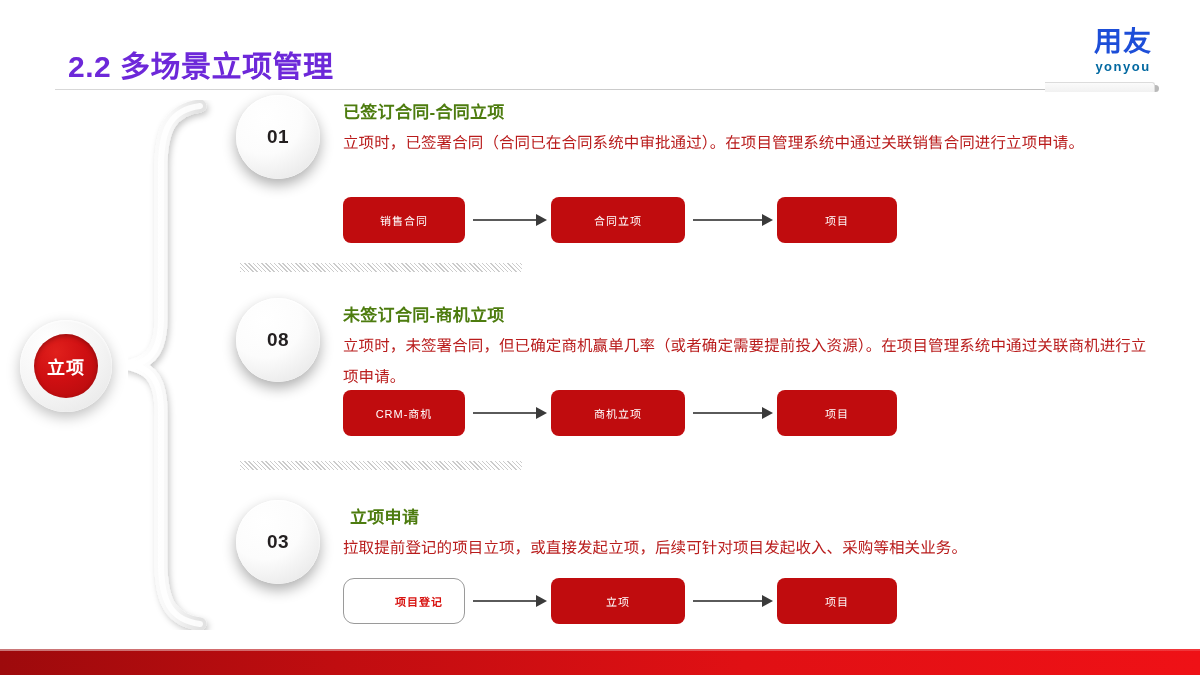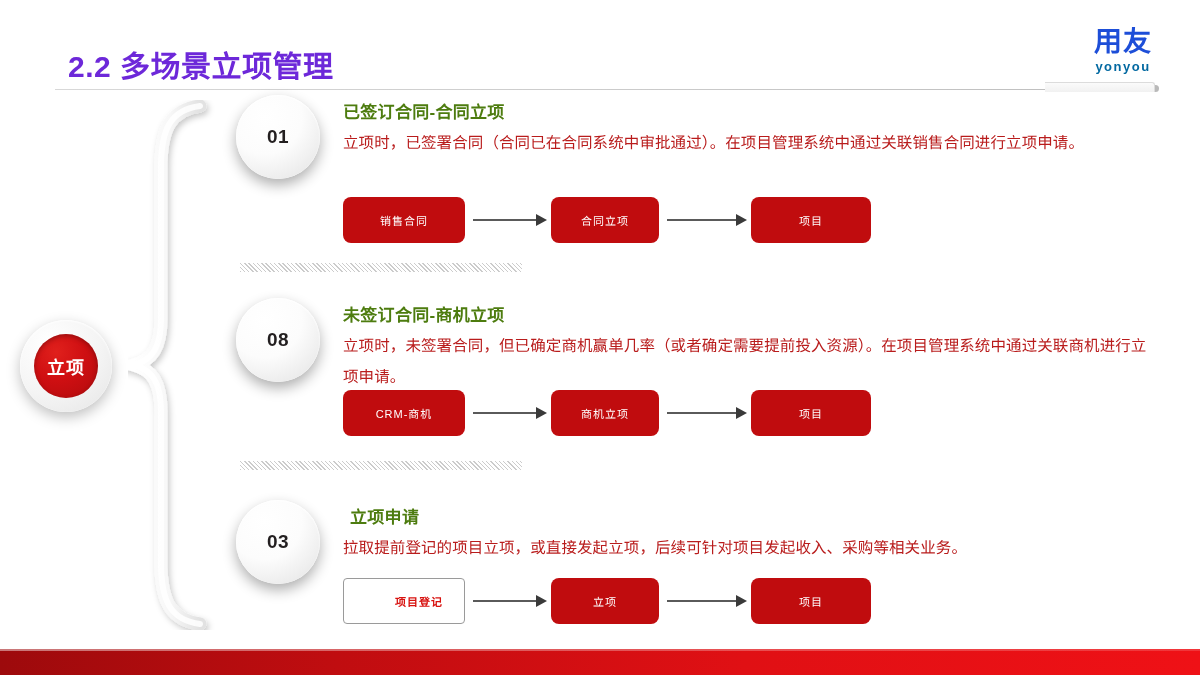--- a/index.html
+++ b/index.html
@@ -188,29 +188,29 @@
     background: #c00c0e;
     color: #ffffff;
     font-size: 11px;
     display: flex;
     align-items: center;
     justify-content: center;
     letter-spacing: 1px;
     white-space: nowrap;
   }
   .flow-box.w1 { width: 122px; }
-  .flow-box.w2 { width: 108px; }
+  .flow-box.w2 { width: 134px; }
   .flow-box.w3 { width: 120px; }
 
   .flow-box.outline {
     background: #ffffff;
     border: 1.5px solid #9a9a9a;
     color: #d8120f;
     font-weight: bold;
-    border-radius: 4px;
+    border-radius: 11px;
     padding-left: 30px;
   }
 
   .arrow {
     position: relative;
     height: 2px;
     background: #5a5a5a;
     margin: 0 0;
   }
   .arrow.a1 { width: 64px; margin-left: 8px; margin-right: 14px; }

